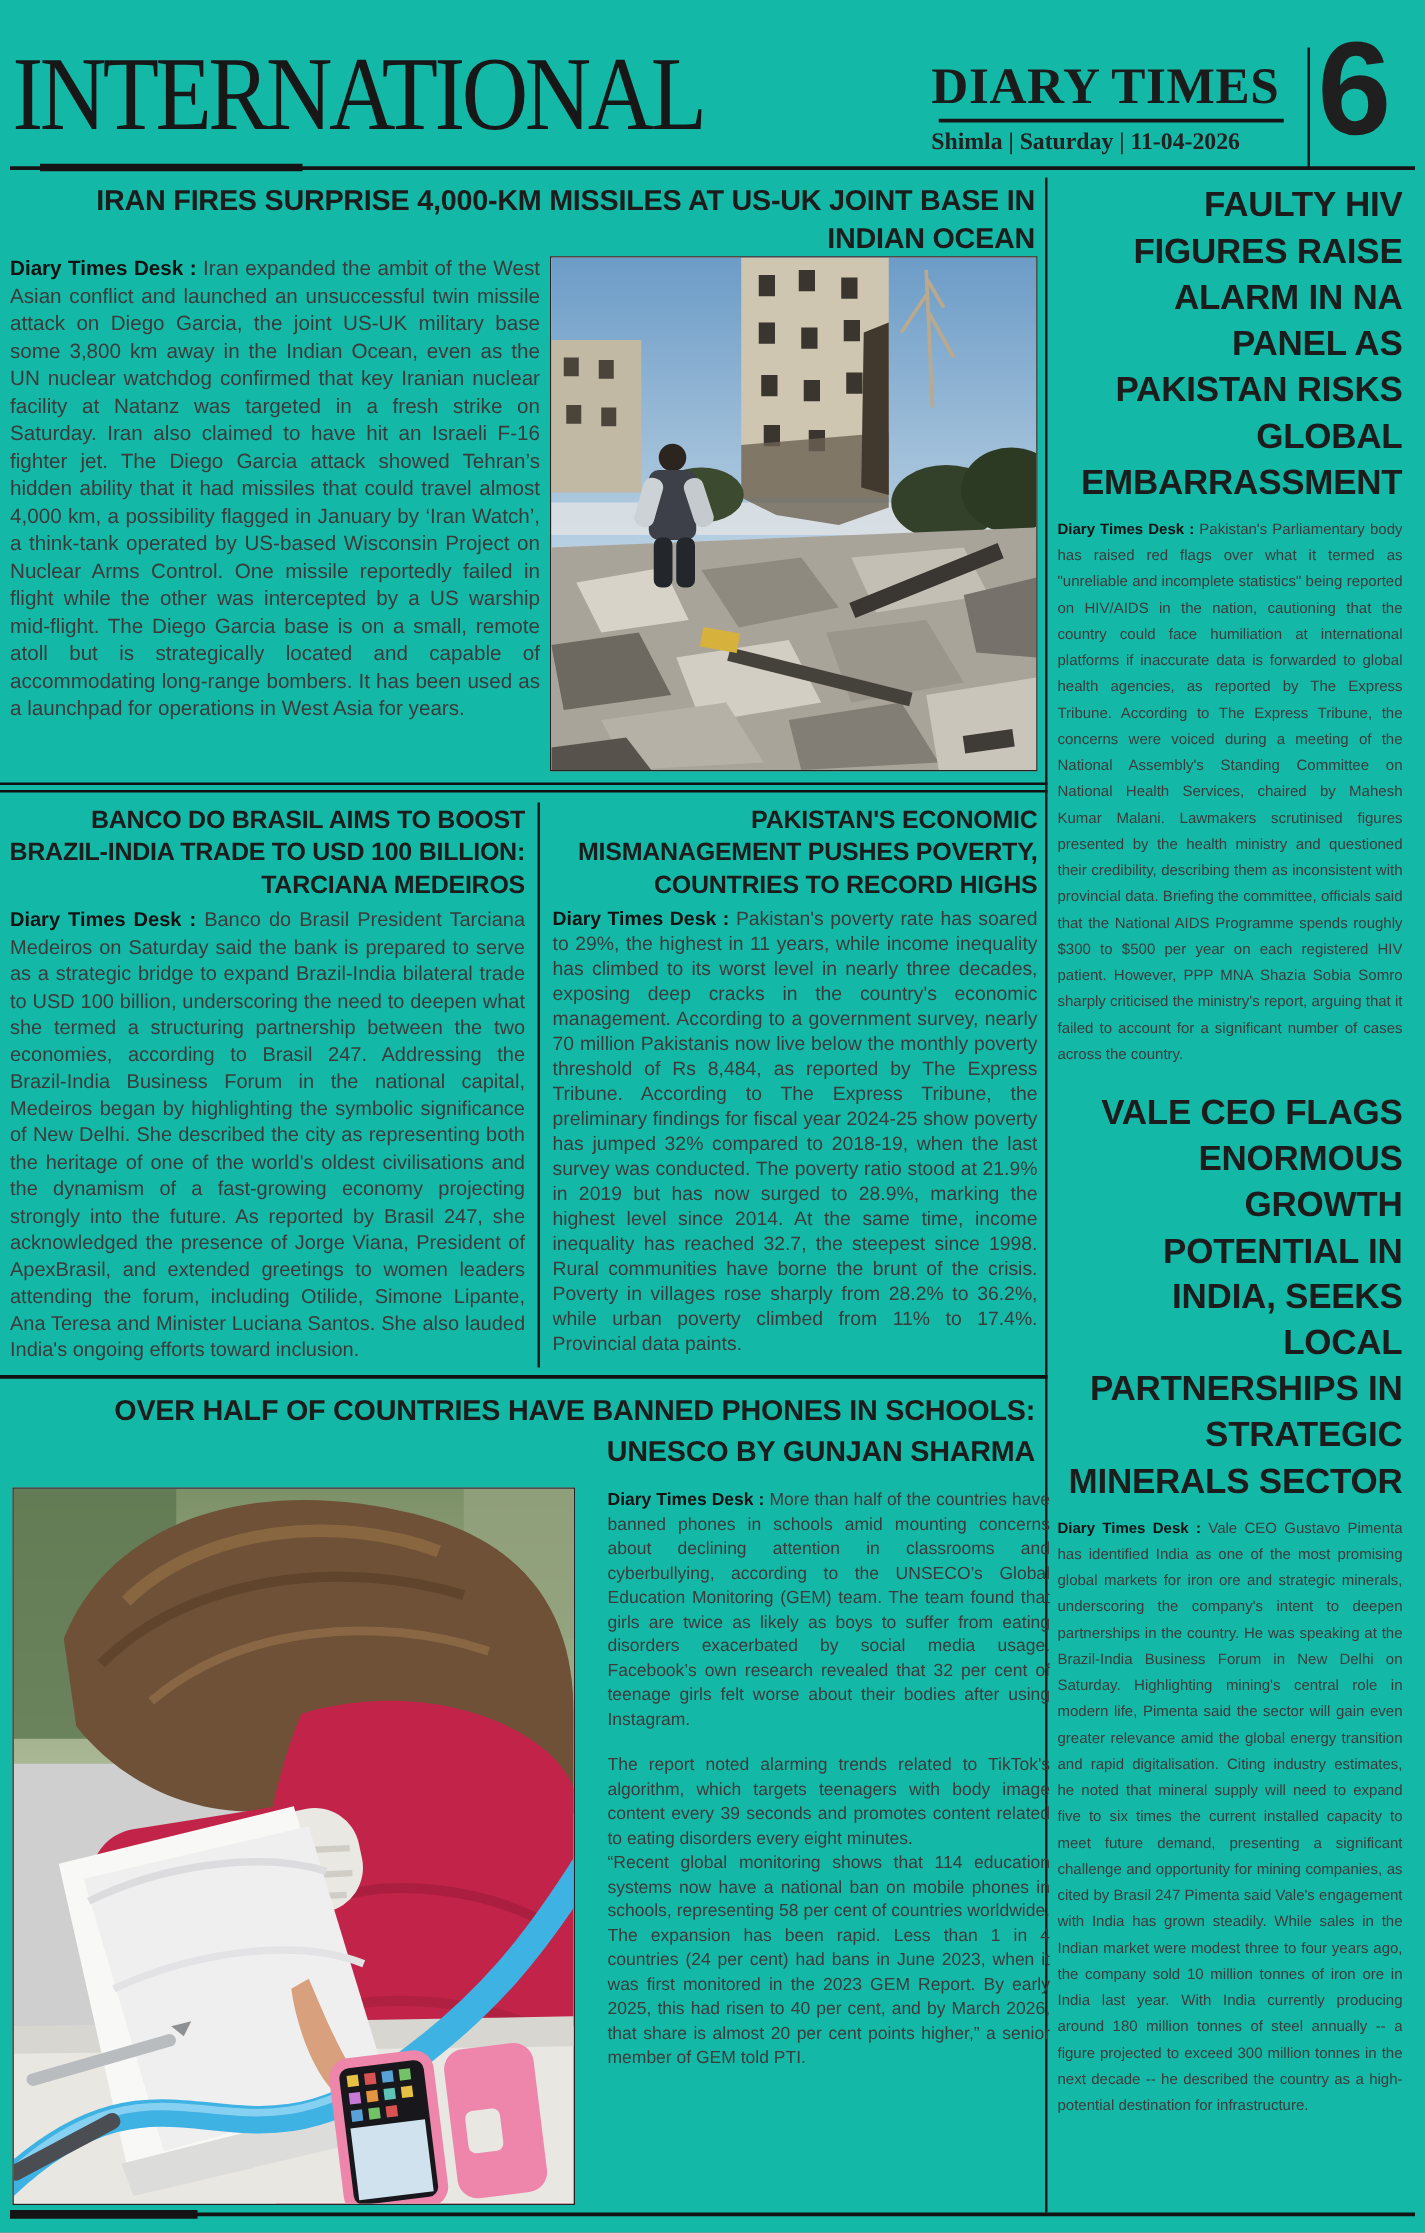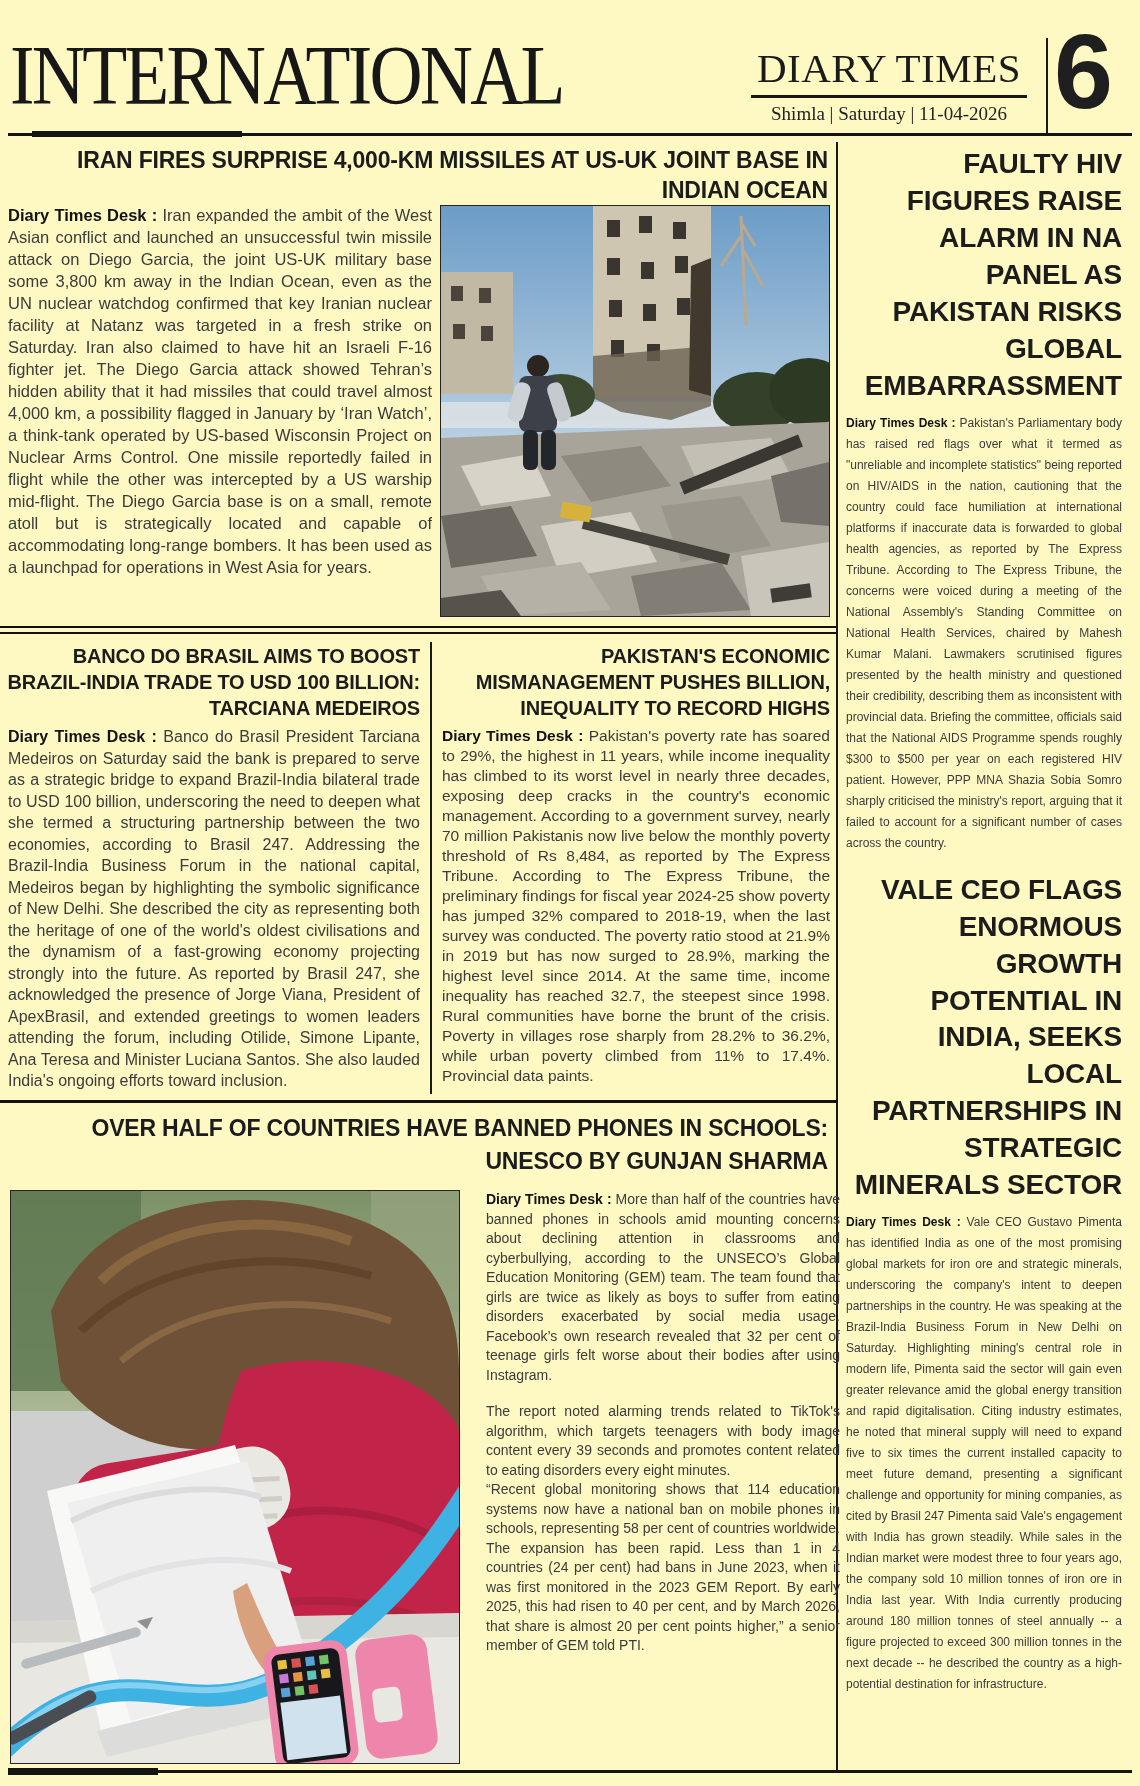--- a/index.html
+++ b/index.html
@@ -1,28 +1,28 @@
 <!DOCTYPE html>
 <html><head>
 <meta charset="utf-8">
 <style>
   html,body{margin:0;padding:0;background:#9a9a9a;}
   .page{
     position:relative;width:1140px;height:1786px;margin:0 auto;
-    background:#fef9c3;overflow:hidden;
+    background:#14b8a6;overflow:hidden;
     font-family:"Liberation Sans", sans-serif;color:#3b3b3b;
   }
   
   .section-title{
     position:absolute;left:10px;top:34px;
     font-family:"Liberation Serif", serif;font-weight:400;
     font-size:80px;line-height:1;color:#171717;letter-spacing:-3px;
     transform:scale(.92,1.05);transform-origin:left top;white-space:nowrap;
   }
-  .masthead{position:absolute;left:745px;top:46px;width:288px;text-align:center;}
+  .masthead{position:absolute;left:745px;top:46px;width:288px;font-weight:bold;}
   .masthead-title{
     font-family:"Liberation Serif", serif;font-size:41px;line-height:1.1;
     color:#1b1b1b;letter-spacing:0.5px;white-space:nowrap;
   }
   .masthead-rule{height:3px;background:#161616;margin:4px 6px 5px 6px;}
   .dateline{
     font-family:"Liberation Serif", serif;font-size:19px;color:#222;white-space:nowrap;
   }
   .header-vbar{position:absolute;left:1046px;top:38px;width:2px;height:98px;background:#1a1a1a;}
   .page-number{
@@ -158,21 +158,21 @@
   <div class="rule-double"></div>
   <div class="vdiv-main"></div>
   <div class="vdiv-cols"></div>
 
   <div class="headline h-banco">BANCO DO BRASIL AIMS TO BOOST BRAZIL-INDIA TRADE TO USD 100 BILLION: TARCIANA MEDEIROS</div>
   <div class="body-txt banco-body">
     <span class="byline">Diary Times Desk :</span>
     <span>Banco do Brasil President Tarciana Medeiros on Saturday said the bank is prepared to serve as a strategic bridge to expand Brazil-India bilateral trade to USD 100 billion, underscoring the need to deepen what she termed a structuring partnership between the two economies, according to Brasil 247. Addressing the Brazil-India Business Forum in the national capital, Medeiros began by highlighting the symbolic significance of New Delhi. She described the city as representing both the heritage of one of the world's oldest civilisations and the dynamism of a fast-growing economy projecting strongly into the future. As reported by Brasil 247, she acknowledged the presence of Jorge Viana, President of ApexBrasil, and extended greetings to women leaders attending the forum, including Otilide, Simone Lipante, Ana Teresa and Minister Luciana Santos. She also lauded India's ongoing efforts toward inclusion.</span>
   </div>
 
-  <div class="headline h-pak">PAKISTAN'S ECONOMIC MISMANAGEMENT PUSHES BILLION, INEQUALITY TO RECORD HIGHS</div>
+  <div class="headline h-pak">PAKISTAN'S ECONOMIC MISMANAGEMENT PUSHES POVERTY, COUNTRIES TO RECORD HIGHS</div>
   <div class="body-txt pak-body">
     <span class="byline">Diary Times Desk :</span>
     <span>Pakistan's poverty rate has soared to 29%, the highest in 11 years, while income inequality has climbed to its worst level in nearly three decades, exposing deep cracks in the country's economic management. According to a government survey, nearly 70 million Pakistanis now live below the monthly poverty threshold of Rs 8,484, as reported by The Express Tribune. According to The Express Tribune, the preliminary findings for fiscal year 2024-25 show poverty has jumped 32% compared to 2018-19, when the last survey was conducted. The poverty ratio stood at 21.9% in 2019 but has now surged to 28.9%, marking the highest level since 2014. At the same time, income inequality has reached 32.7, the steepest since 1998. Rural communities have borne the brunt of the crisis. Poverty in villages rose sharply from 28.2% to 36.2%, while urban poverty climbed from 11% to 17.4%. Provincial data paints.</span>
   </div>
 
   <div class="rule-single"></div>
 
   <div class="headline h-unesco">OVER HALF OF COUNTRIES HAVE BANNED PHONES IN SCHOOLS: UNESCO BY GUNJAN SHARMA</div>
   <div class="photo photo-unesco">
     <svg viewBox="0 0 448 572" preserveAspectRatio="none">

